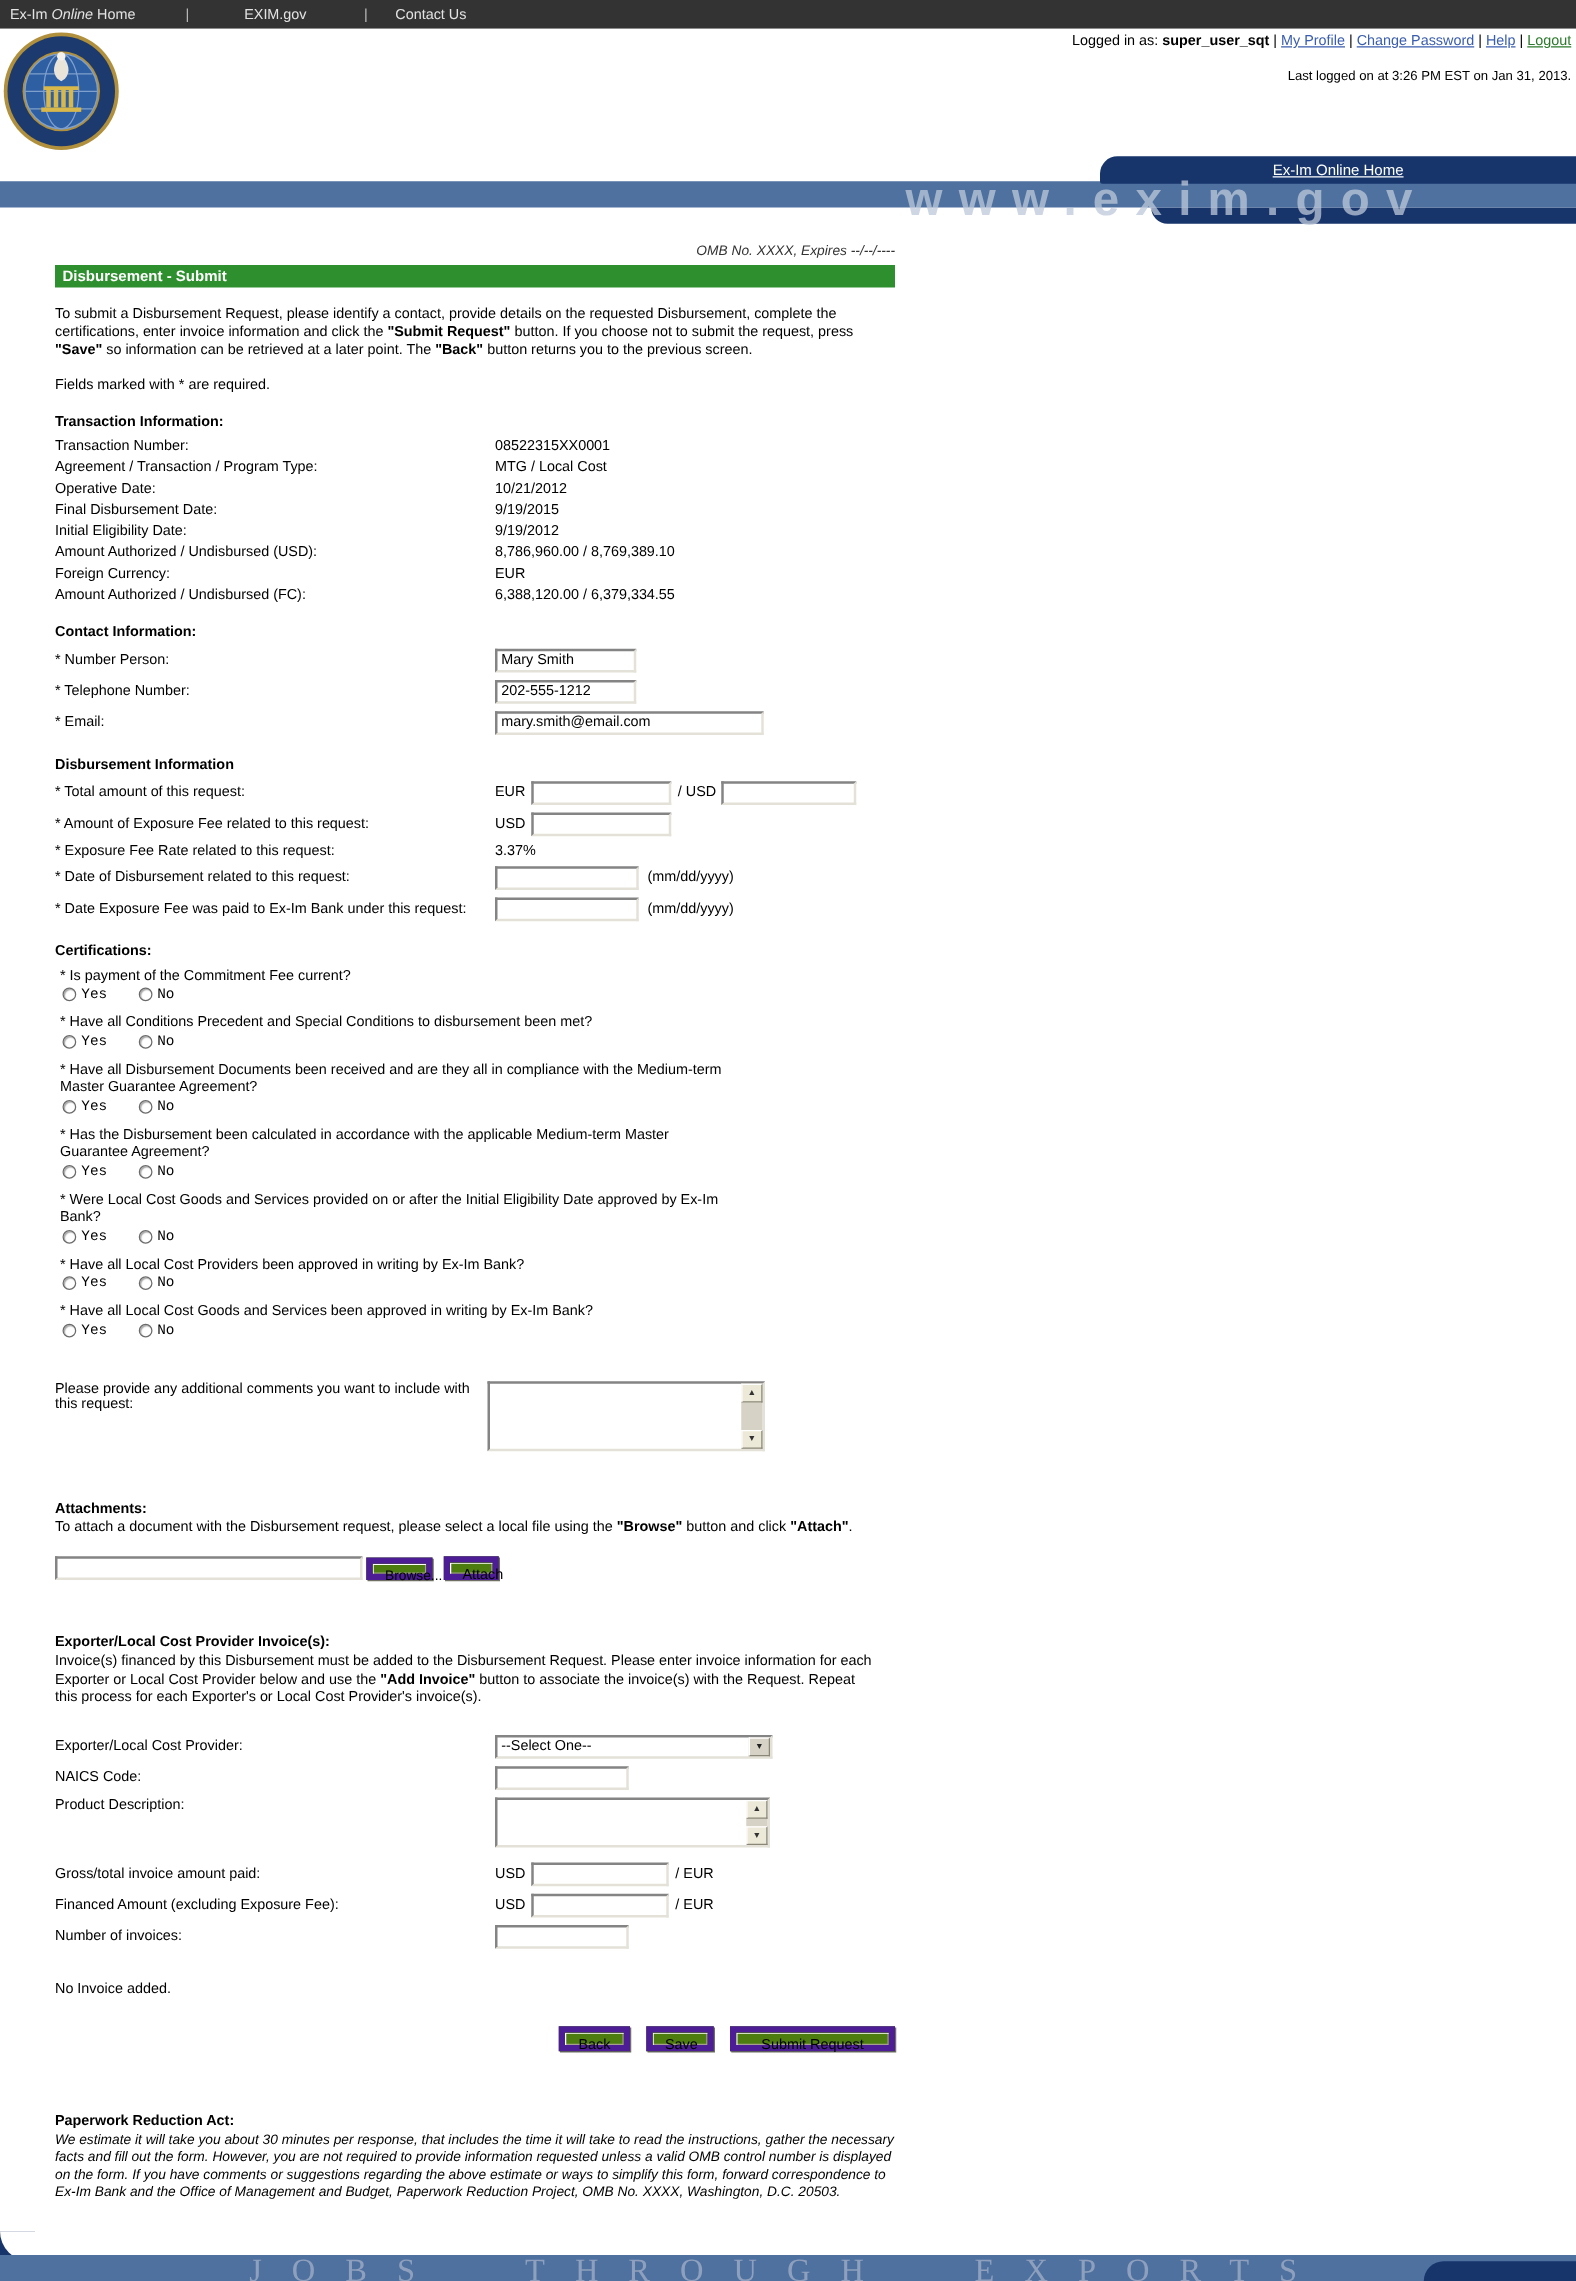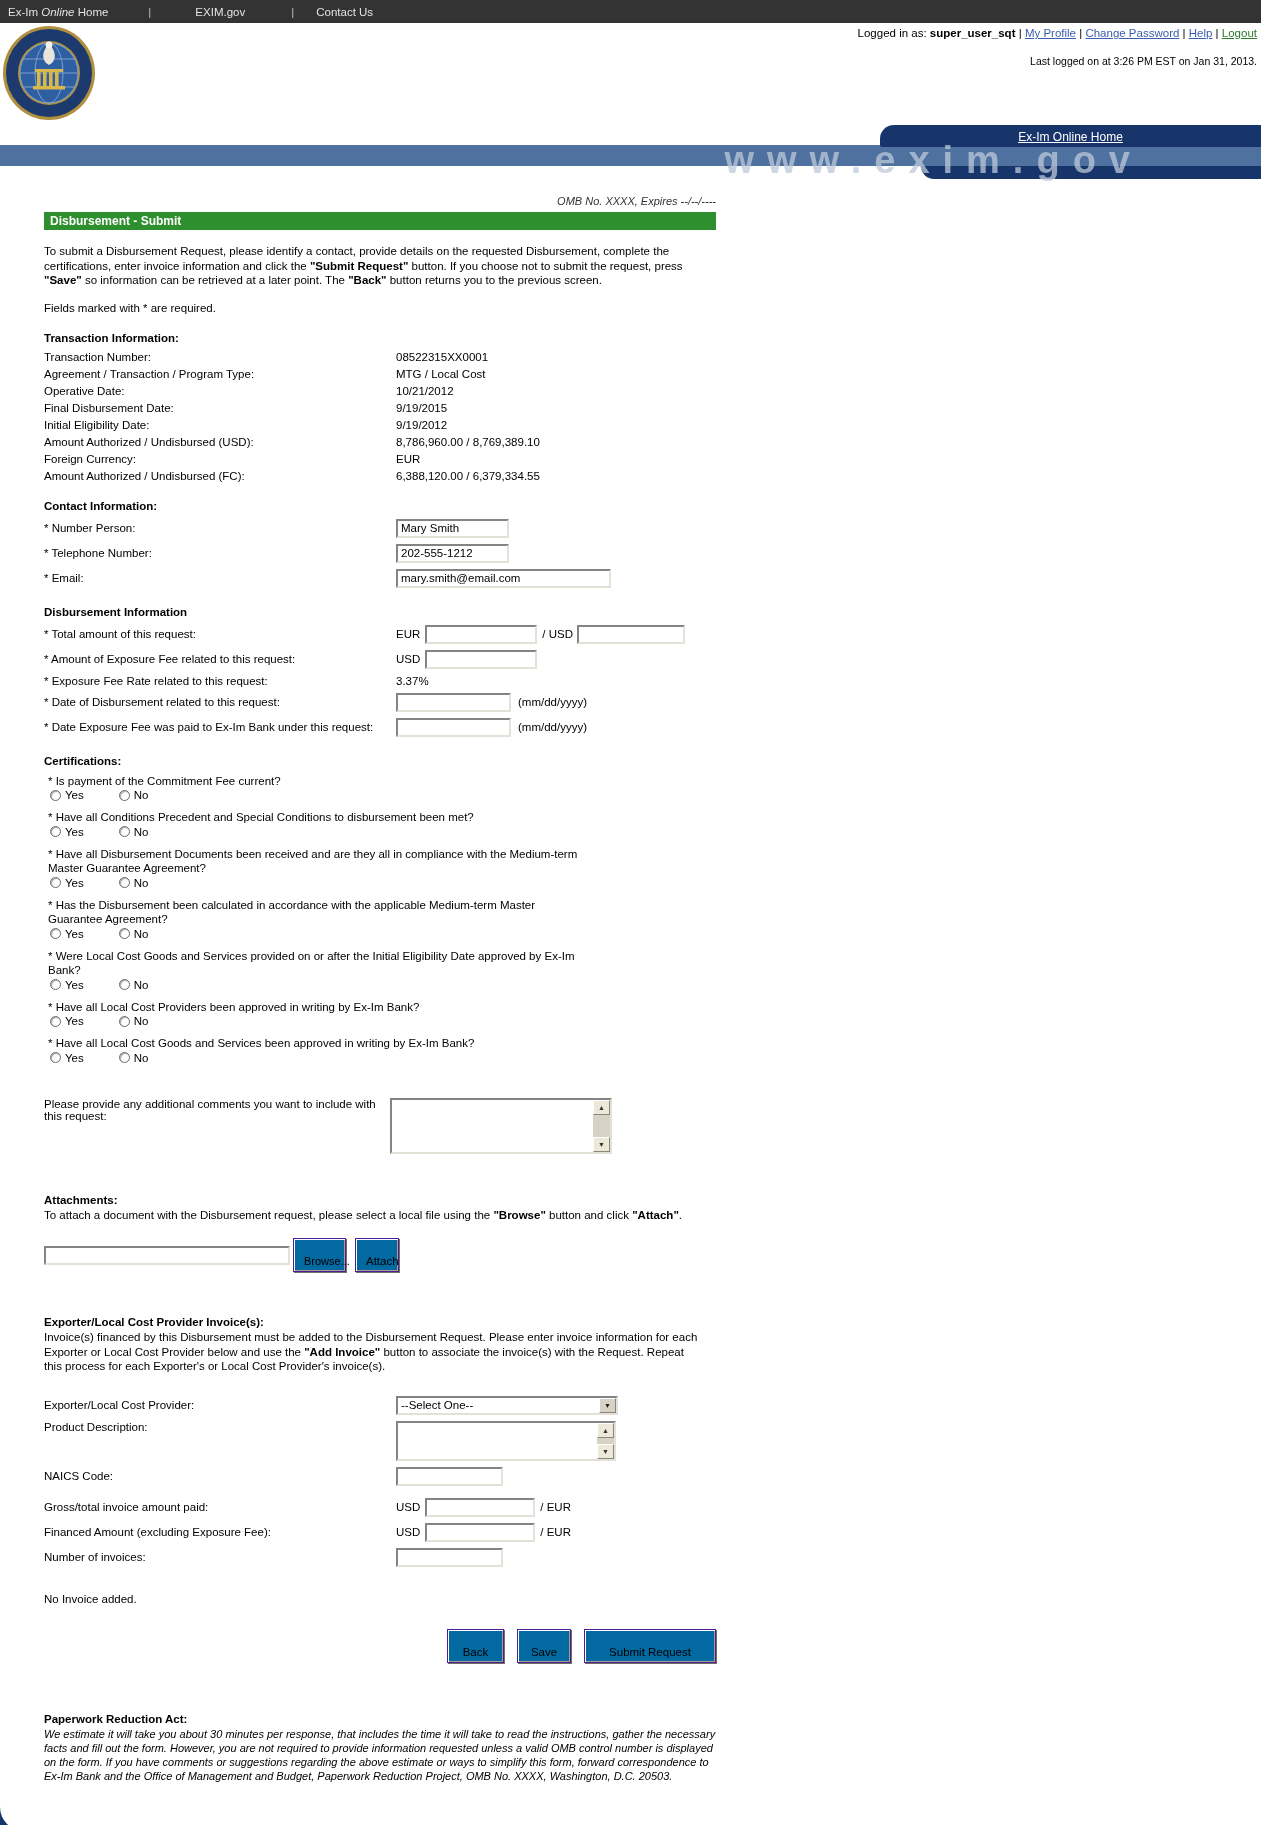--- a/index.html
+++ b/index.html
@@ -61,37 +61,37 @@
 
   .tin { font-family:"Liberation Sans", sans-serif; font-size:11.5px; height:19px; padding:1px 3px; background:#fff;
          border:2px solid; border-color:#848484 #e4e2d8 #e4e2d8 #848484; }
   .w113 { width:113px; } .w215 { width:215px; } .w112 { width:112px; } .w108 { width:108px; }
   .w115 { width:115px; } .w110 { width:110px; } .w107 { width:107px; } .w246 { width:246px; }
   .cur { margin-right:5px; } .cur-sep { margin-left:5px; margin-right:4px; } .hint { margin-left:7px; }
 
   
   .cert-row { display:flex; margin-bottom:9px; font-size:11.5px;flex-direction:column; }
   .cert-q { width:540px; flex-shrink:0; padding-left:4px; line-height:14.5px; }
-  .cert-opts { display:flex; gap:35px; margin-left:6px; padding-top:1px; white-space:nowrap; }
+  .cert-opts { display:flex; gap:25px; margin-left:6px; padding-top:1px; white-space:nowrap;font-family:Liberation Mono, monospace; }
   .radio-opt { display:flex; align-items:center; gap:4px; cursor:pointer; }
   .radio { width:11px; height:11px; border-radius:50%; background:#fff; border:1px solid #6a6a6a;
            box-shadow:inset 1px 1px 1px rgba(0,0,0,0.35); display:inline-block; }
 
   
   .ta { display:flex; background:#fff; border:2px solid; border-color:#848484 #e4e2d8 #e4e2d8 #848484; }
   .ta-inner { flex:1; font-size:11.5px; padding:2px; }
   .ta-scroll { width:17px; background:#d6d2c6; display:flex; flex-direction:column; justify-content:space-between; }
   .sb { height:15px; background:#ece9d8; border:1px solid; border-color:#fff #8a8778 #8a8778 #fff; font-size:7px; line-height:13px; text-align:center; color:#333; cursor:pointer; }
   .ta-comments { width:222px; height:56px; }
   .ta-product { width:220px; height:40px; }
 
   
-  .btn { font-family:"Liberation Sans", sans-serif; font-size:11.5px; color:#000; background:#0369a1;
-         border:1px solid #4c1d95; box-shadow:inset 1px 1px 0 #ffffff, inset -1px -1px 0 #a39f8c, 1px 1px 0 #6f6f63;
-         height:20px; padding:16px 10px; cursor:pointer; }
+  .btn { font-family:"Liberation Sans", sans-serif; font-size:11.5px; color:#000; background:#4d7c0f;
+         border:5px solid #4c1d95; box-shadow:inset 1px 1px 0 #ffffff, inset -1px -1px 0 #a39f8c, 1px 1px 0 #6f6f63;
+         height:20px; padding:4px 10px; cursor:pointer; }
   .btn-back { width:57px; } .btn-save { width:54px; } .btn-submit { width:132px; }
   .btn-add { width:100px; } .btn-browse { width:53px; height:18px; font-size:11px; } .btn-attach { width:44px; height:19px; margin-left:9px; }
 
   .attach-row { display:flex; align-items:center; margin-top:16px; }
   .attach-row .tin { margin-right:3px; }
 
   
   .combo { width:222px; height:19px; background:#fff; border:2px solid; border-color:#848484 #e4e2d8 #e4e2d8 #848484;
            display:flex; align-items:center; font-size:11.5px; cursor:default; }
   .combo-text { padding-left:3px; flex:1; white-space:nowrap; overflow:hidden; }
@@ -378,34 +378,34 @@
       <div class="sec-heading" style="margin-top:44px; margin-bottom:2px;">Exporter/Local Cost Provider Invoice(s):</div>
       <div class="invoice-intro"><span>Invoice(s) financed by this Disbursement must be added to the Disbursement Request. Please enter invoice information for each Exporter or Local Cost Provider below and use the </span><b>"Add Invoice"</b><span> button to associate the invoice(s) with the Request. Repeat this process for each Exporter's or Local Cost Provider's invoice(s).</span></div>
 
       <div class="frow" style="margin-top:22px;">
         <div class="flabel">Exporter/Local Cost Provider:</div>
         <div class="combo">
           <span class="combo-text">--Select One--</span>
           <span class="combo-btn">▼</span>
         </div>
       </div>
+      <div class="frow">
+        <div class="flabel">NAICS Code:</div>
+        <input class="tin w107" value="" style="">
+      </div>
       <div class="frow top">
         <div class="flabel">Product Description:</div>
         <div class="ta ta-product">
           <div class="ta-inner"></div>
           <div class="ta-scroll">
             <div class="sb">▲</div>
             <div class="sb">▼</div>
           </div>
         </div>
       </div>
-      <div class="frow">
-        <div class="flabel">NAICS Code:</div>
-        <input class="tin w107" value="" style="">
-      </div>
       <div class="frow" style="margin-top:12px;">
         <div class="flabel">Gross/total invoice amount paid:</div>
         <div class="fvalue">
           <span class="cur">USD</span>
           <input class="tin w110" value="" style="">
           <span class="cur-sep">/ EUR</span>
         </div>
       </div>
       <div class="frow">
         <div class="flabel">Financed Amount (excluding Exposure Fee):</div>

